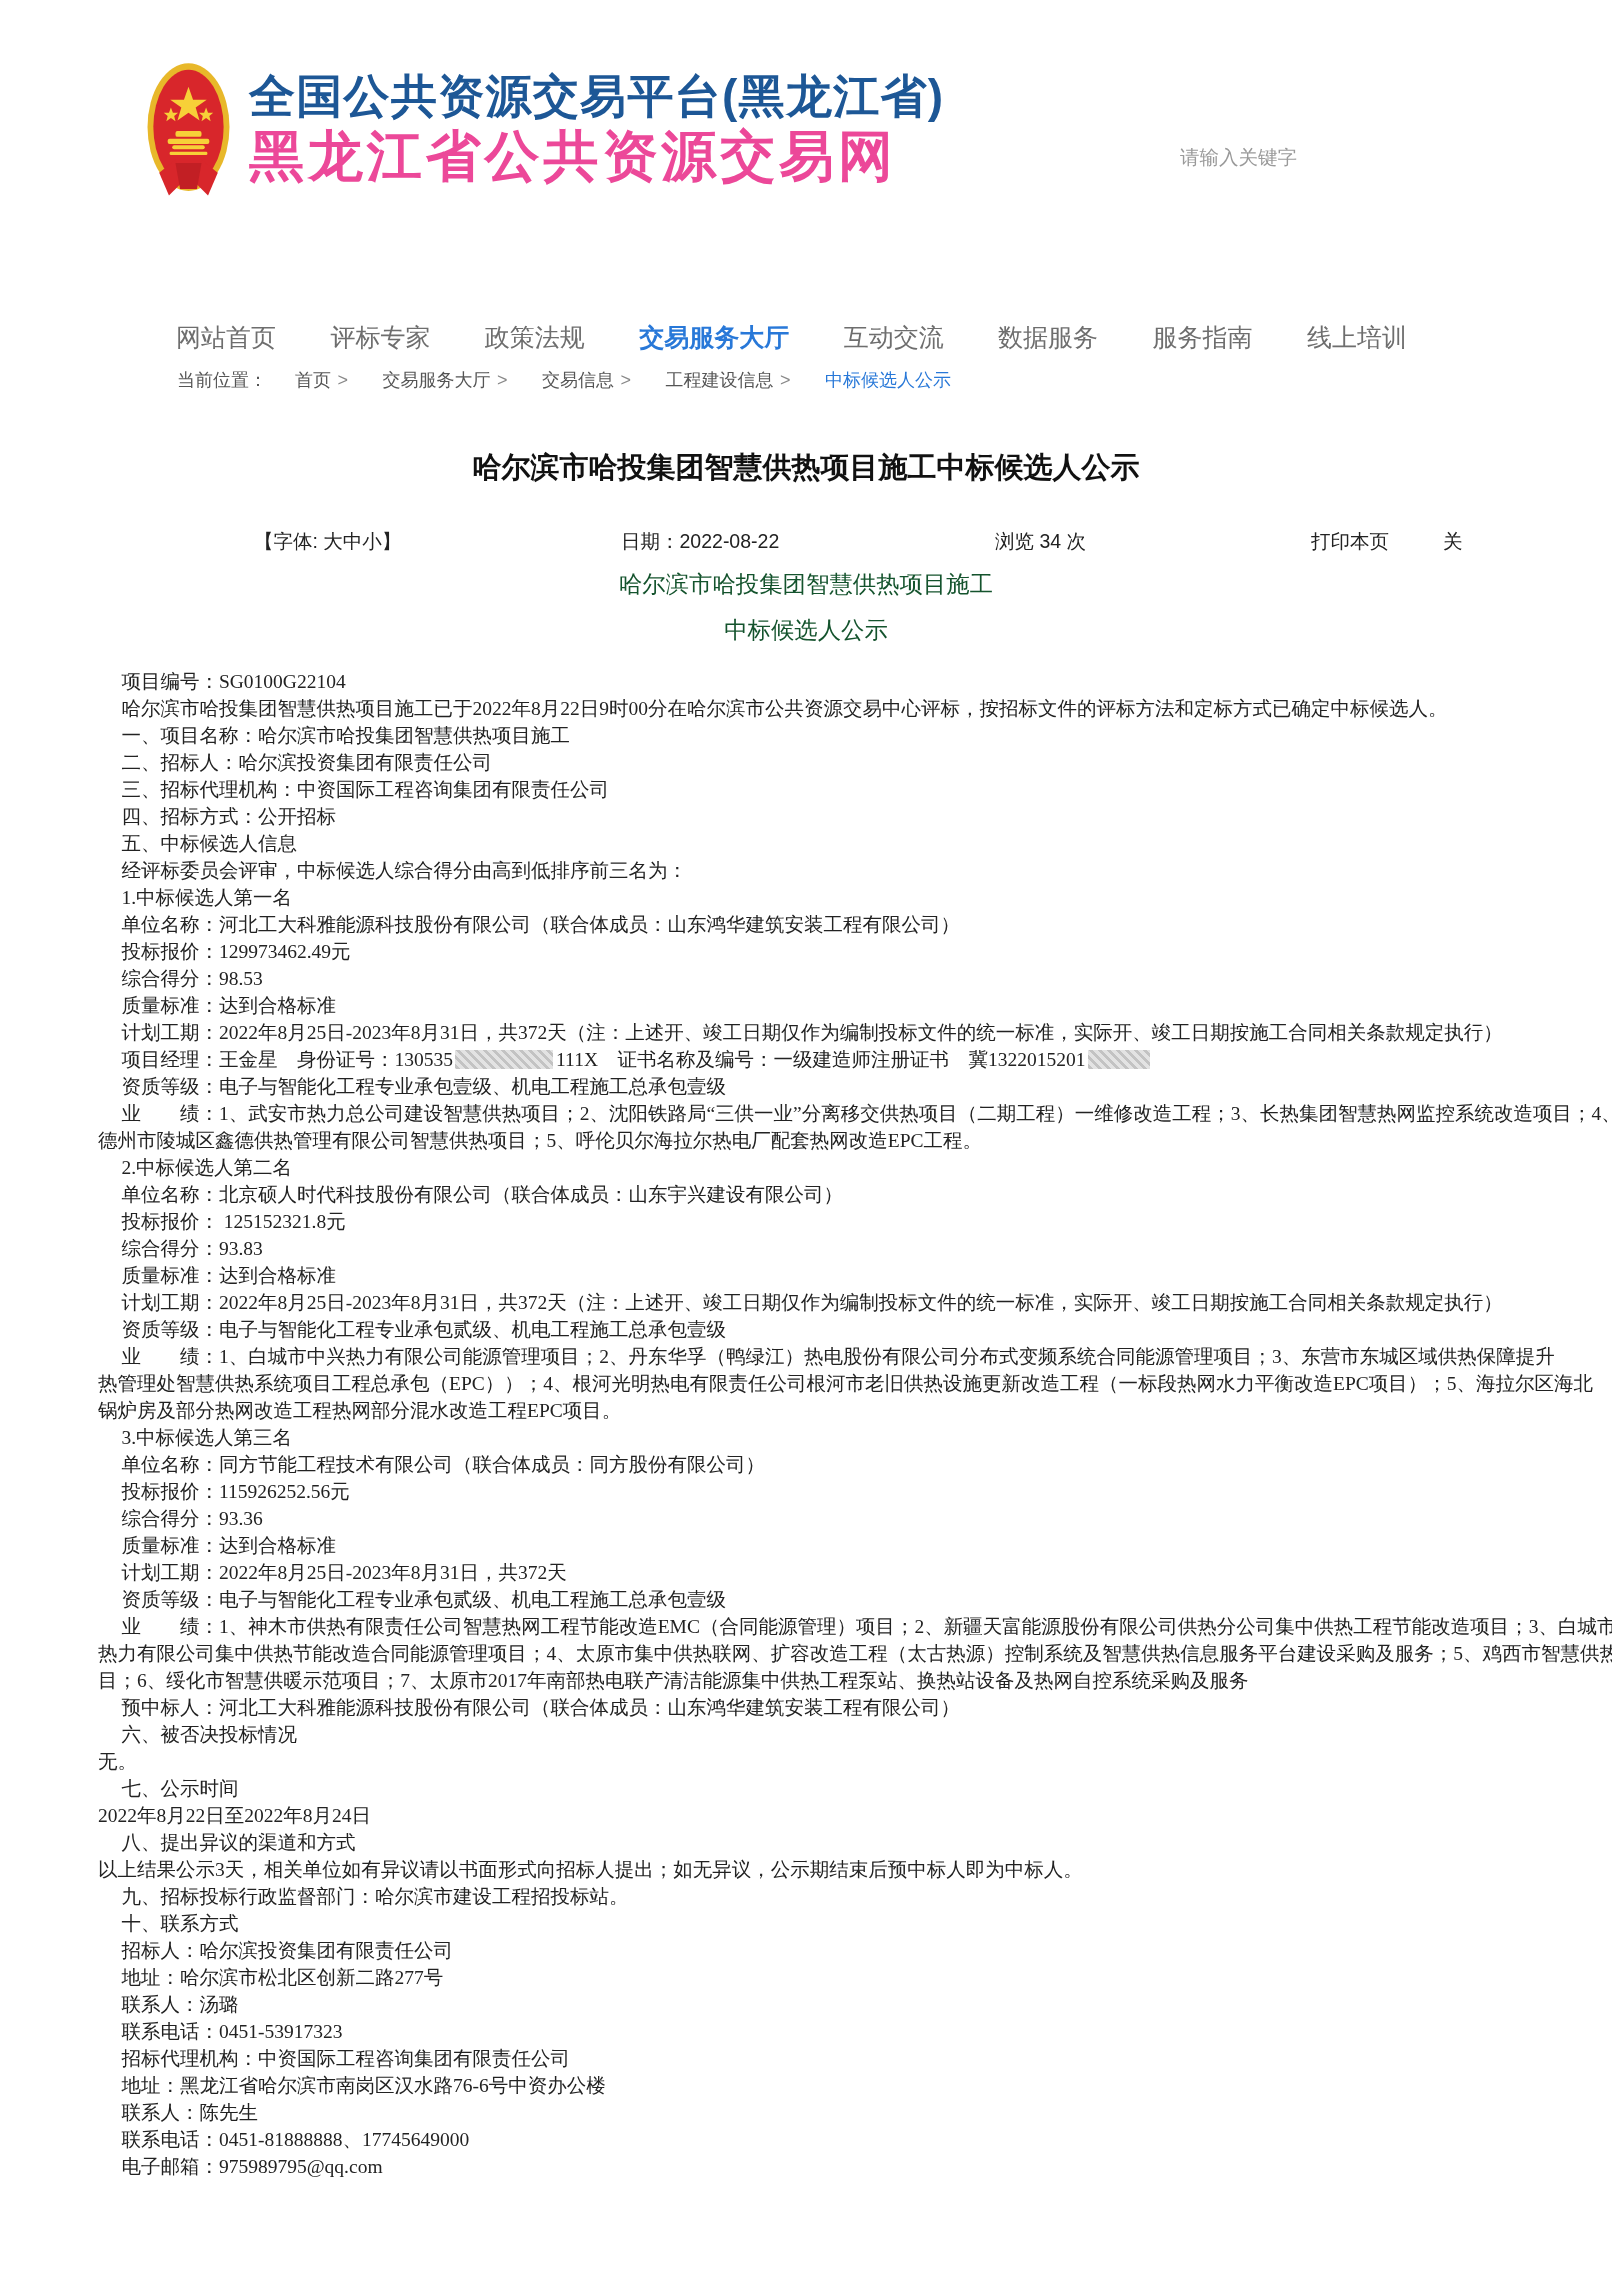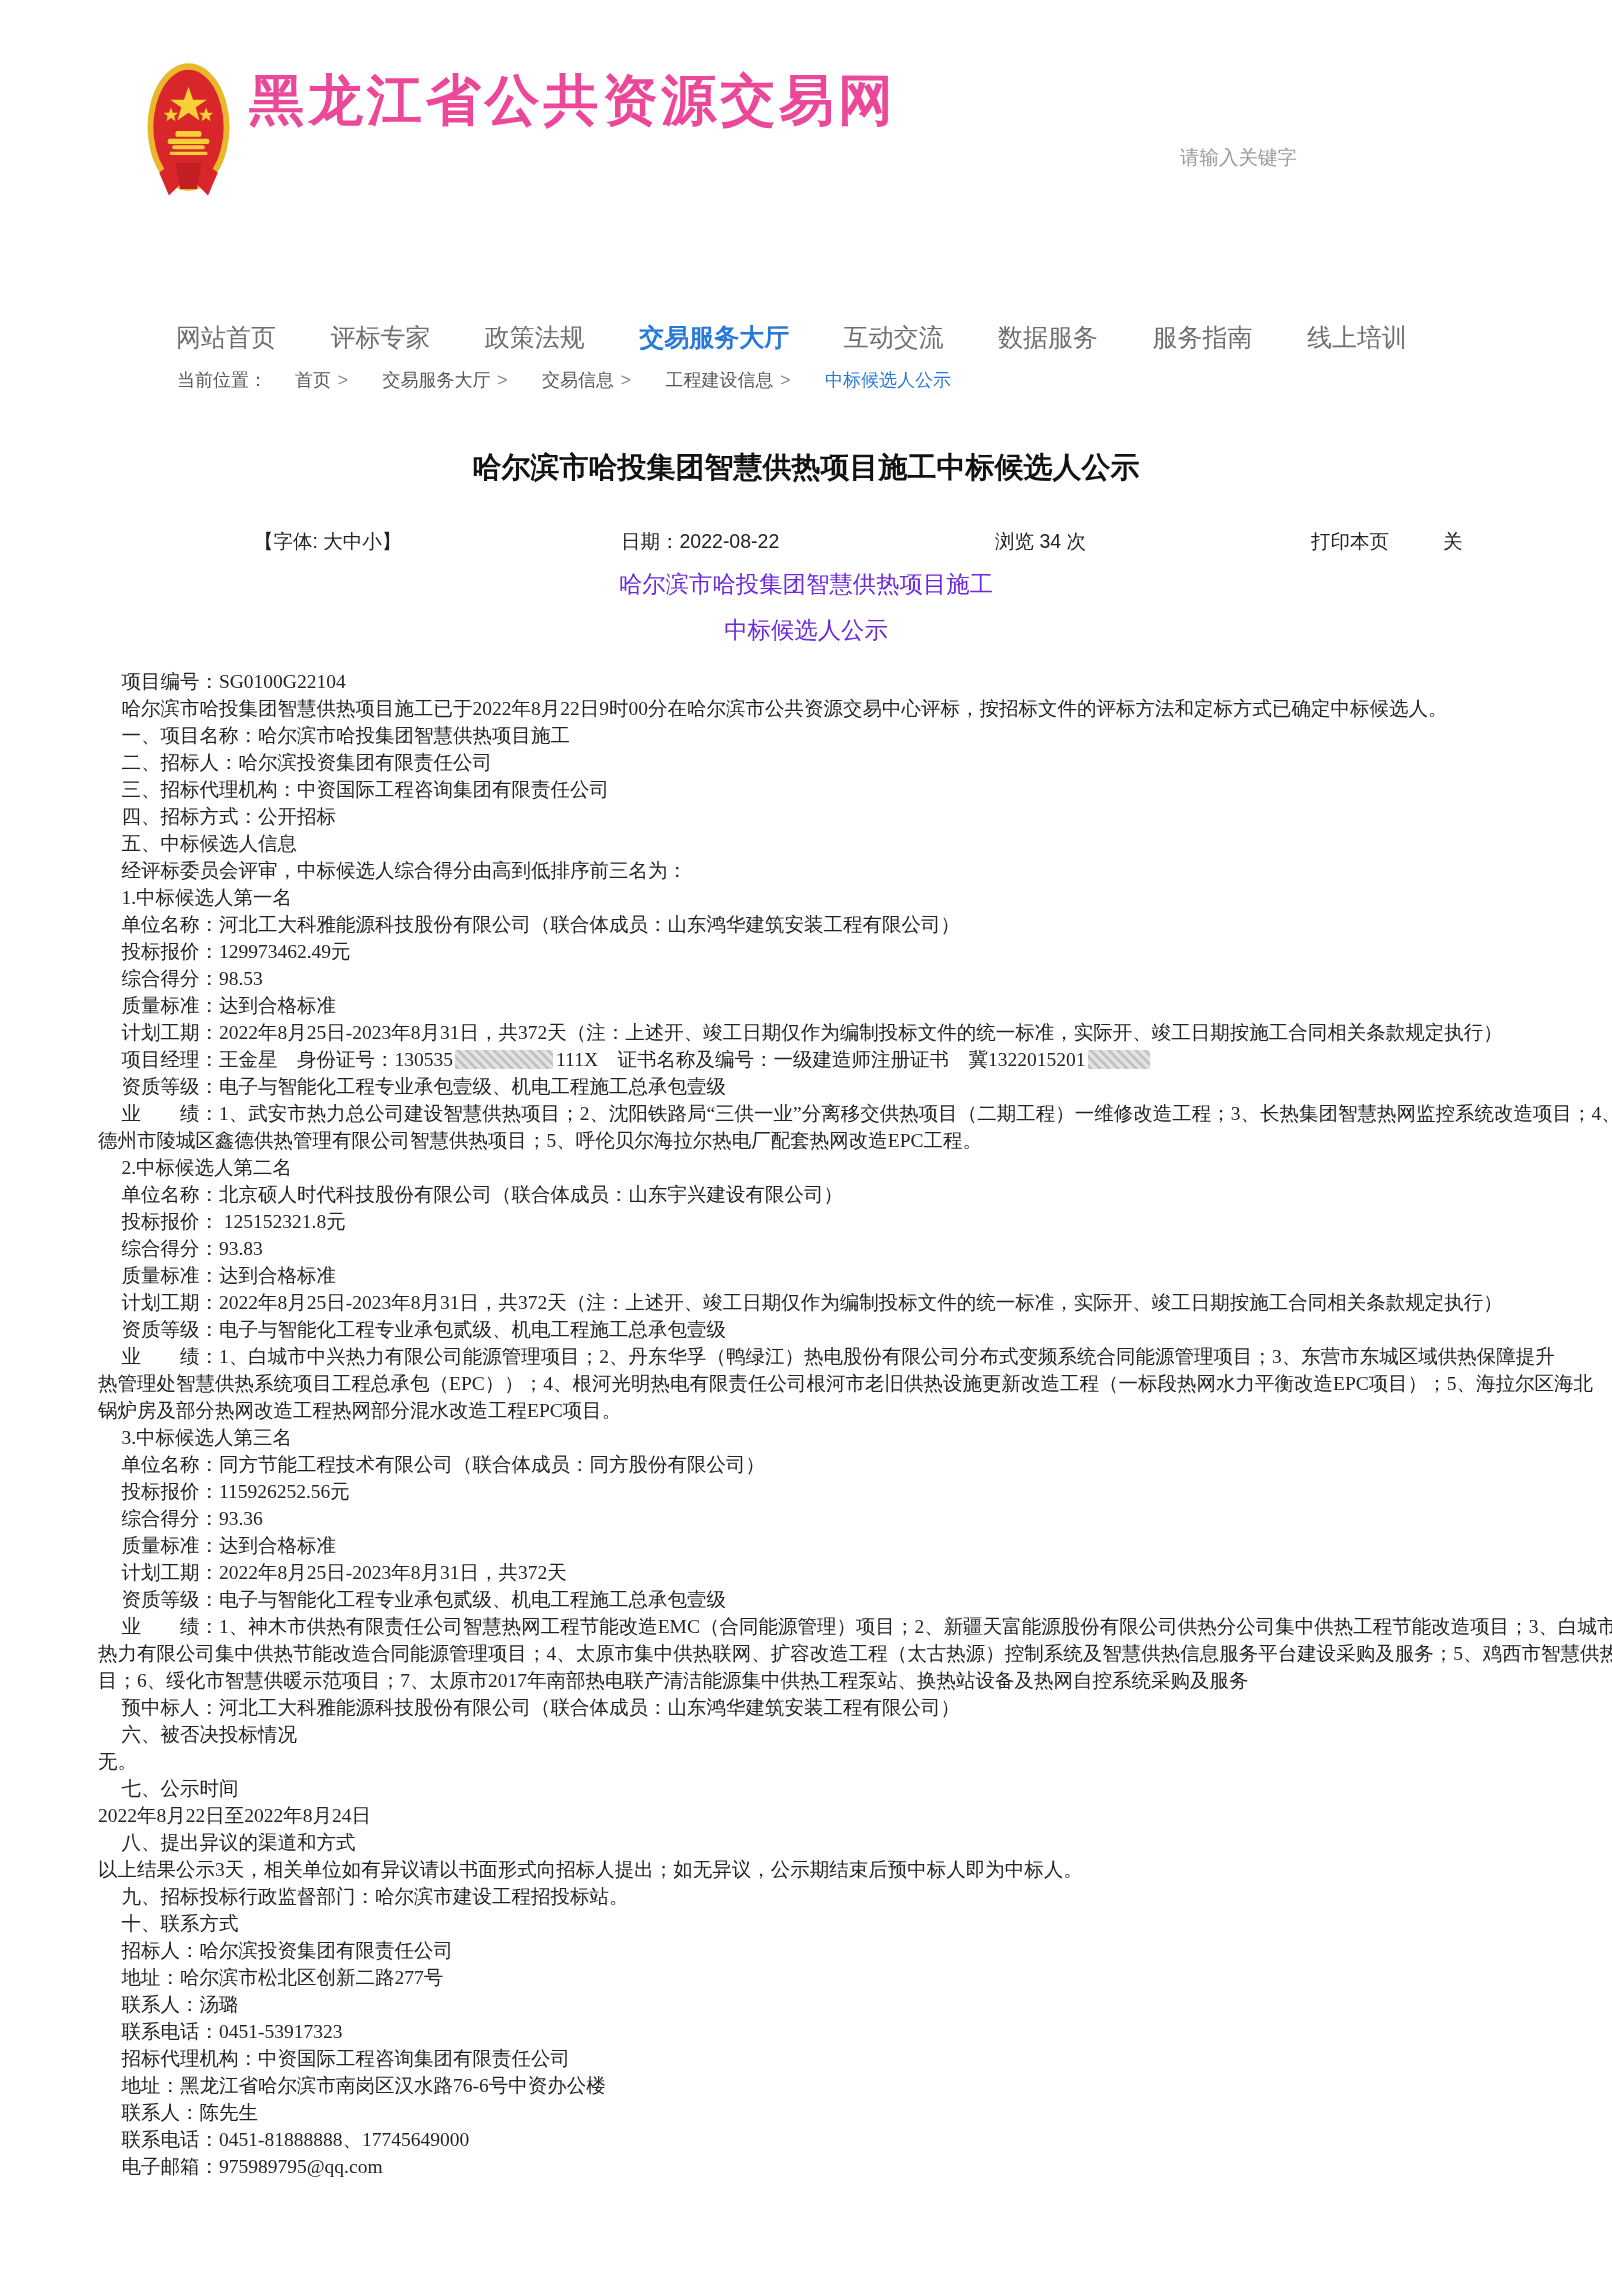--- a/index.html
+++ b/index.html
@@ -31,21 +31,21 @@
   .doc-title{position:absolute;left:0;top:448px;width:100%;text-align:center;
     font-size:29px;font-weight:700;color:#111;}
   .meta-row{position:absolute;left:0;top:528px;width:100%;height:29px;font-size:19.5px;color:#222;padding-left:25px;}
   .meta-row span{position:absolute;white-space:nowrap;}
   .meta-font{left:254px;}
   .meta-date{left:621px;}
   .meta-views{left:995px;}
   .meta-print{left:1311px;cursor:pointer;}
   .meta-close{left:1443px;cursor:pointer;}
   .subtitles{position:absolute;left:0;top:561px;width:100%;text-align:center;
-    font-family:"Liberation Serif","DejaVu Serif",serif;font-size:23.4px;color:#6d28d9;}
+    font-family:"Liberation Serif","DejaVu Serif",serif;font-size:23.4px;color:#14532d;}
   .subtitles .sub{line-height:46px;}
   
   .article-body{position:absolute;left:98px;top:668px;width:1515px;
     font-family:"Liberation Serif","DejaVu Serif",serif;font-size:19.5px;color:#222;}
   .line{height:27px;line-height:27px;white-space:pre;}
   .line.indent{padding-left:23.4px;}
   .blur{display:inline-block;height:19.5px;vertical-align:-3.3px;margin:0 2.6px;
     background-image:
       linear-gradient(45deg,#c3c3c3 25%,#e3e3e3 25%,#e3e3e3 50%,#c3c3c3 50%,#c3c3c3 75%,#e3e3e3 75%);
     background-size:9px 9px;}
@@ -64,20 +64,21 @@
     <rect x="40" y="128" width="50" height="6" rx="3" fill="#f7d038"></rect>
     <rect x="45" y="106" width="40" height="9" rx="3" fill="#f7d038"></rect>
     <rect x="36" y="138" width="58" height="5" rx="2" fill="#f7d038"></rect>
     <path d="M20 170 L45 150 L55 185 L35 205 Z" fill="#d8262b"></path>
     <path d="M110 170 L85 150 L75 185 L95 205 Z" fill="#d8262b"></path>
     <path d="M45 155 L85 155 L78 195 L52 195 Z" fill="#c21f24"></path>
   </svg>
 </div>
 
 <div class="site-titles">
+  <div class="site-title-blue">全国公共资源交易平台(黑龙江省)</div>
   <div class="site-title-red">黑龙江省公共资源交易网</div>
 </div>
 
 <div class="search-wrap">
   <input class="search-input" type="text" placeholder="请输入关键字" style="">
 </div>
 
 <div class="nav" id="nav">
     <span class="nav-item">网站首页</span>
     <span class="nav-item">评标专家</span>

